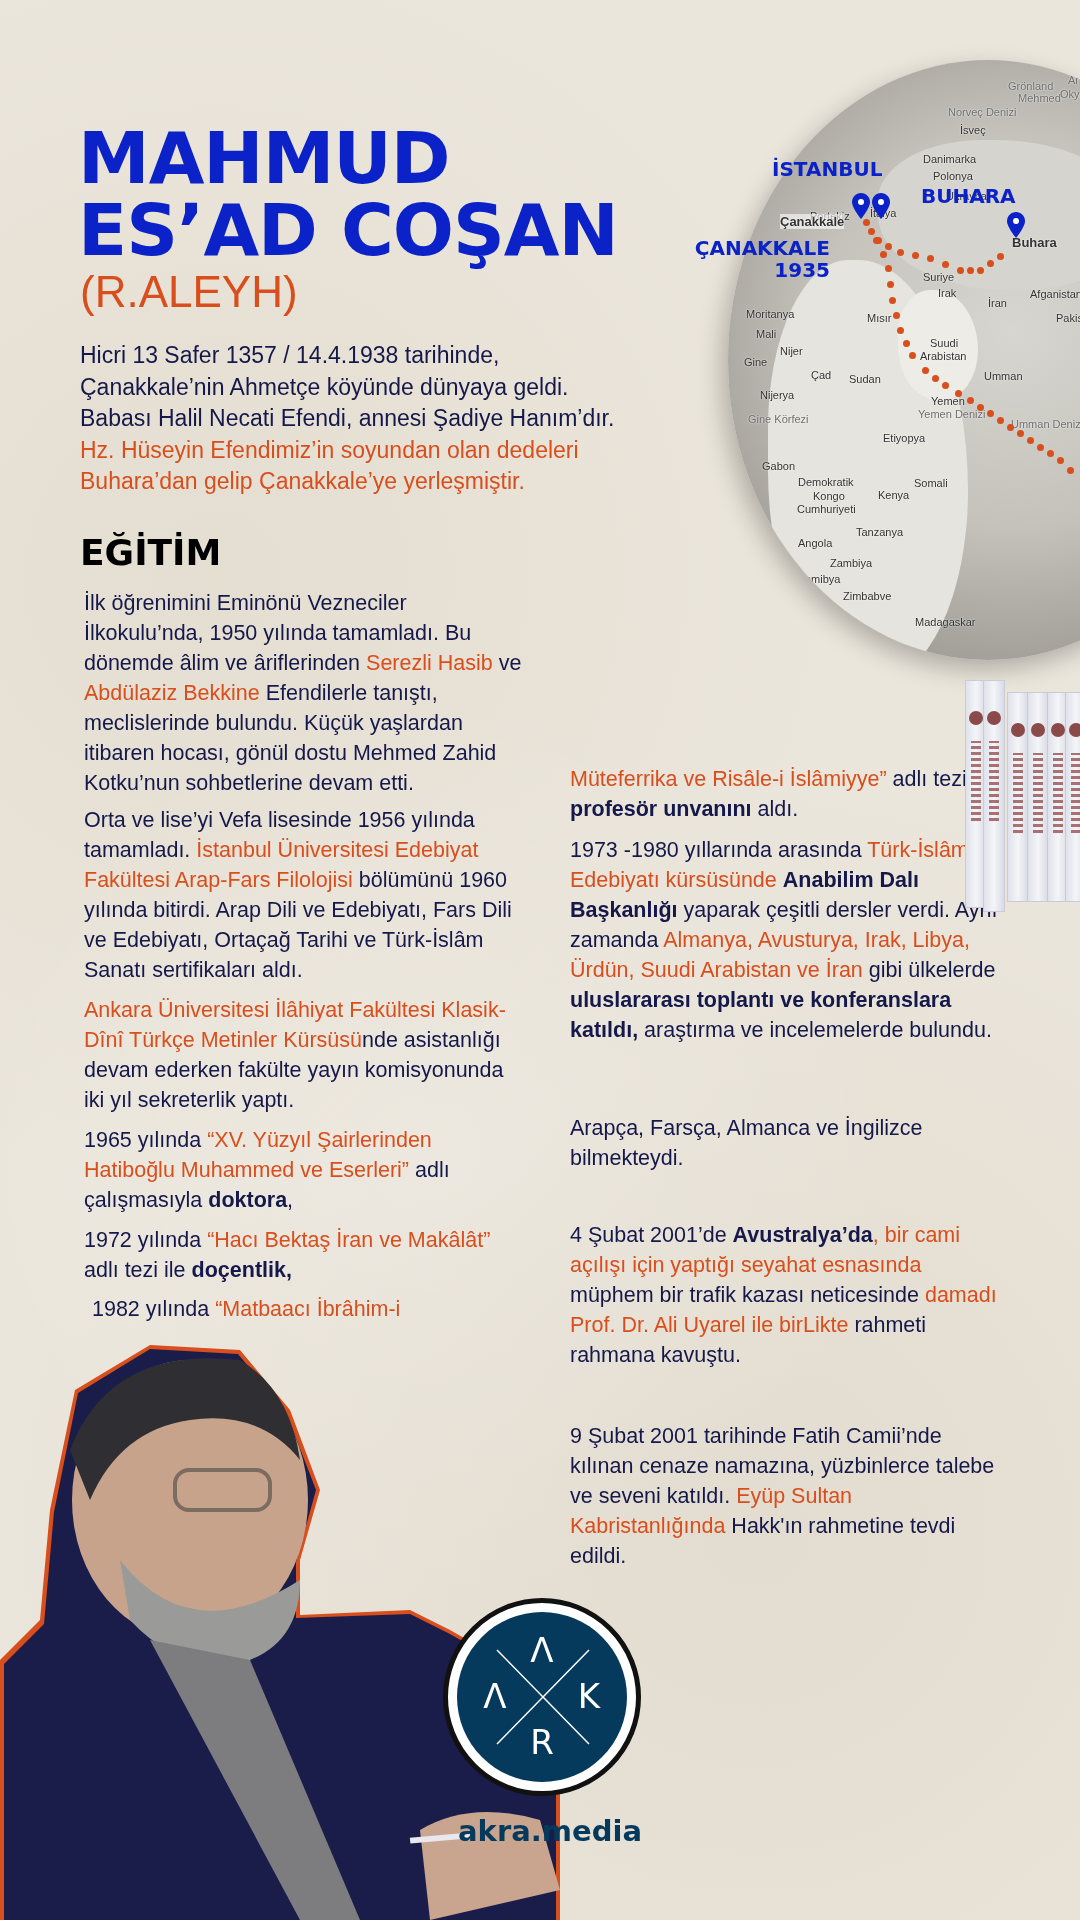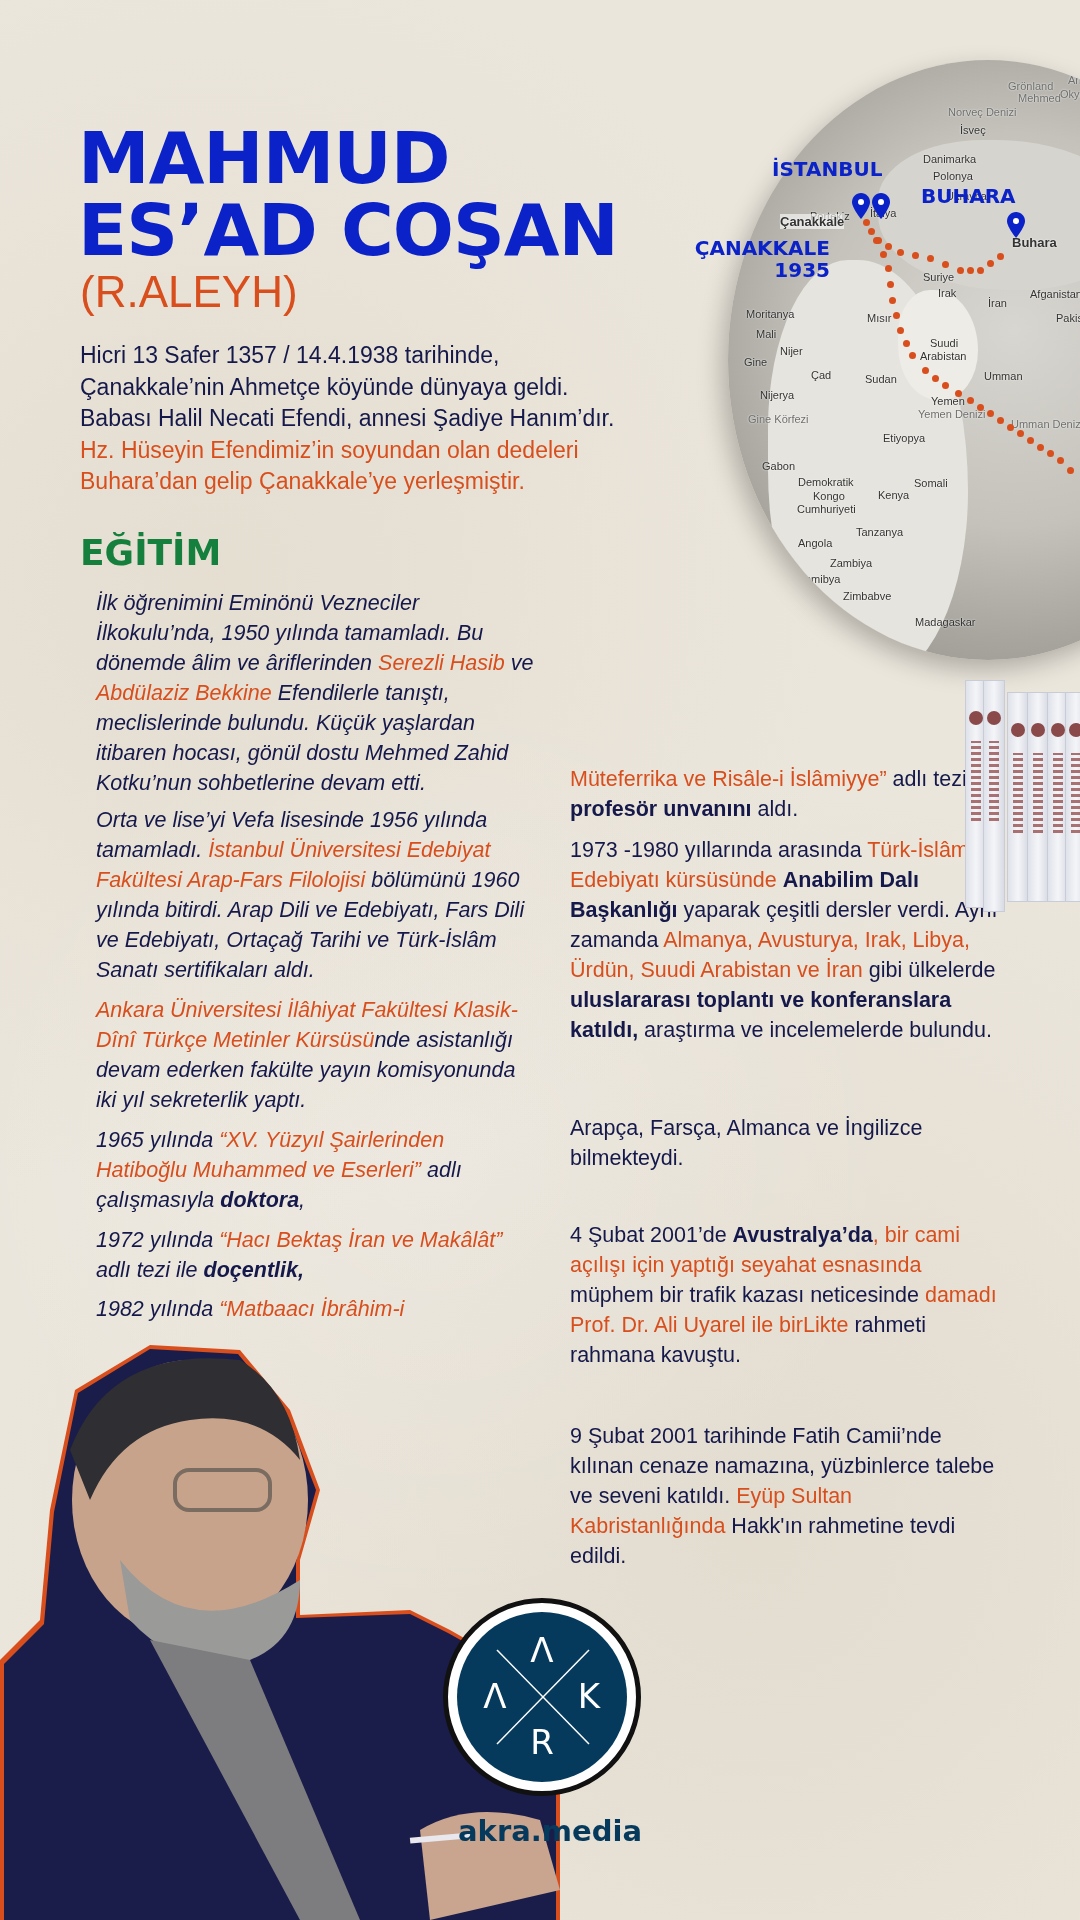--- a/index.html
+++ b/index.html
@@ -28,24 +28,24 @@
     color: #d84e1c; font-size: 44px; line-height: 48px; letter-spacing: 0px;
     font-family: "Liberation Sans", sans-serif;
   }
 
   .para {
     position: absolute; font-size: 21.5px; line-height: 30px; color: #15184a;
   }
   .intro { left: 80px; top: 340px; width: 600px; font-size: 23px; line-height: 31.5px; }
   .section-title {
     position: absolute; left: 80px; top: 532px;
-    font-family: "DejaVu Sans", sans-serif; font-weight: 700; font-size: 36px; color: #15803d;
-  }
-
-  .col-left { left: 96px; width: 440px; font-style: italic; }
+    font-family: "DejaVu Sans", sans-serif; font-weight: 700; font-size: 36px; color: #000000;
+  }
+
+  .col-left { left: 84px; width: 440px; }
   .col-right { left: 570px; width: 440px; }
 
   
   .globe {
     position: absolute; left: 728px; top: 60px; width: 520px; height: 600px;
     border-radius: 50%;
     background:
       radial-gradient(circle at 55% 45%, #d8d6d0 0, #c4c2bb 45%, #a8a69f 70%, #8d8b85 100%);
     box-shadow: -6px 10px 25px rgba(0,0,0,0.25);
     overflow: hidden;
@@ -131,21 +131,21 @@
 </div>
 
 <div class="para col-left" style="top:1125px;">
   <span>1965 yılında </span><span class="orange">“XV. Yüzyıl Şairlerinden Hatiboğlu Muhammed ve Eserleri”</span><span>  adlı çalışmasıyla </span><b>doktora</b><span>,</span>
 </div>
 
 <div class="para col-left" style="top:1225px;">
   <span>1972 yılında </span><span class="orange">“Hacı Bektaş İran ve Makâlât”</span><span> adlı tezi ile </span><b>doçentlik,</b>
 </div>
 
-<div class="para col-left" style="top:1294px;">
+<div class="para col-left" style="top:1294px;margin-left:8px;">
   <span>1982 yılında </span><span class="orange">“Matbaacı İbrâhim-i</span>
 </div>
 
 <div class="para col-right" style="top:764px;">
   <span class="orange">Müteferrika ve Risâle-i İslâmiyye”</span><span> adlı teziyle </span><b>profesör unvanını</b><span> aldı.</span>
 </div>
 
 <div class="para col-right" style="top:835px;">
   <span>1973 -1980 yıllarında arasında </span><span class="orange">Türk-İslâm Edebiyatı kürsüsünde</span><span> </span><b>Anabilim Dalı Başkanlığı</b><span> yaparak çeşitli dersler verdi. Aynı zamanda </span><span class="orange">Almanya, Avusturya, Irak,  Libya, Ürdün, Suudi Arabistan ve İran</span><span> gibi ülkelerde </span><b>uluslararası toplantı ve konferanslara katıldı,</b><span> araştırma ve incelemelerde bulundu.</span>
 </div>
@@ -183,21 +183,21 @@
       <div class="map-label" style="left: 328px; top: 252px;">Pakistan</div>
       <div class="map-label" style="left: 18px; top: 248px;">Moritanya</div>
       <div class="map-label" style="left: 139px; top: 252px;">Mısır</div>
       <div class="map-label" style="left: 28px; top: 268px;">Mali</div>
       <div class="map-label" style="left: 52px; top: 285px;">Nijer</div>
       <div class="map-label" style="left: 16px; top: 296px;">Gine</div>
       <div class="map-label" style="left: 202px; top: 277px;">Suudi</div>
       <div class="map-label" style="left: 192px; top: 290px;">Arabistan</div>
       <div class="map-label" style="left: 256px; top: 310px;">Umman</div>
       <div class="map-label" style="left: 83px; top: 309px;">Çad</div>
-      <div class="map-label" style="left: 121px; top: 313px; margin-left: 16px;">Sudan</div>
+      <div class="map-label" style="left: 121px; top: 313px;">Sudan</div>
       <div class="map-label" style="left: 32px; top: 329px;">Nijerya</div>
       <div class="map-label" style="left: 203px; top: 335px;">Yemen</div>
       <div class="map-label sea" style="left: 20px; top: 353px;">Gine Körfezi</div>
       <div class="map-label sea" style="left: 190px; top: 348px;">Yemen Denizi</div>
       <div class="map-label sea" style="left: 283px; top: 358px;">Umman Denizi</div>
       <div class="map-label" style="left: 155px; top: 372px;">Etiyopya</div>
       <div class="map-label" style="left: 34px; top: 400px;">Gabon</div>
       <div class="map-label" style="left: 70px; top: 416px;">Demokratik</div>
       <div class="map-label" style="left: 85px; top: 430px;">Kongo</div>
       <div class="map-label" style="left: 69px; top: 443px;">Cumhuriyeti</div>

